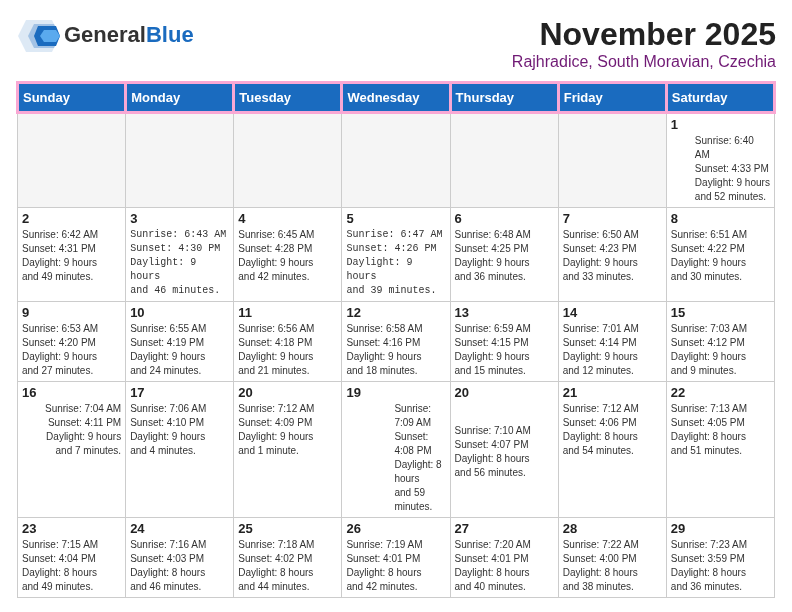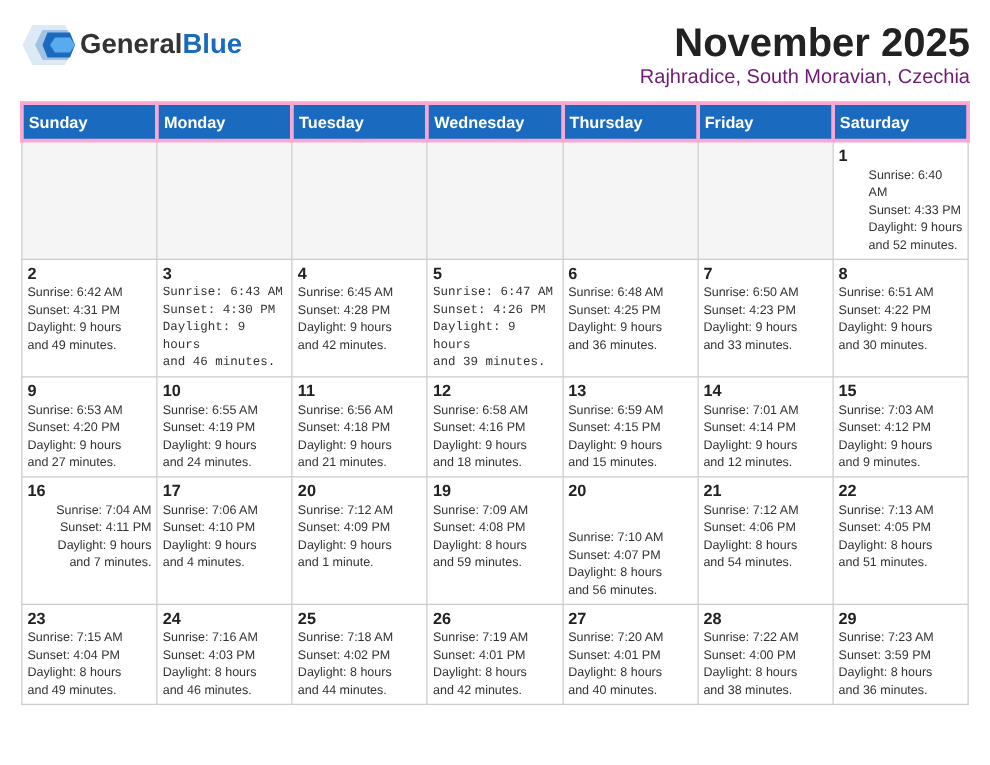--- a/index.html
+++ b/index.html
@@ -255,21 +255,21 @@
         </td>
         <td>
           <div class="day-number">20</div>
           <div class="day-info" style="white-space: pre-line;">Sunrise: 7:12 AM
 Sunset: 4:09 PM
 Daylight: 9 hours
 and 1 minute.</div>
         </td>
         <td>
           <div class="day-number">19</div>
-          <div class="day-info" style="white-space: pre-line;">Sunrise: 7:09 AM
+          <div class="day-info" style="white-space: pre-line; margin-left: 48px;">Sunrise: 7:09 AM
 Sunset: 4:08 PM
 Daylight: 8 hours
 and 59 minutes.</div>
         </td>
         <td>
           <div class="day-number">20</div>
           <div class="day-info" style="white-space: pre-line; margin-top: 24px;">Sunrise: 7:10 AM
 Sunset: 4:07 PM
 Daylight: 8 hours
 and 56 minutes.</div>

